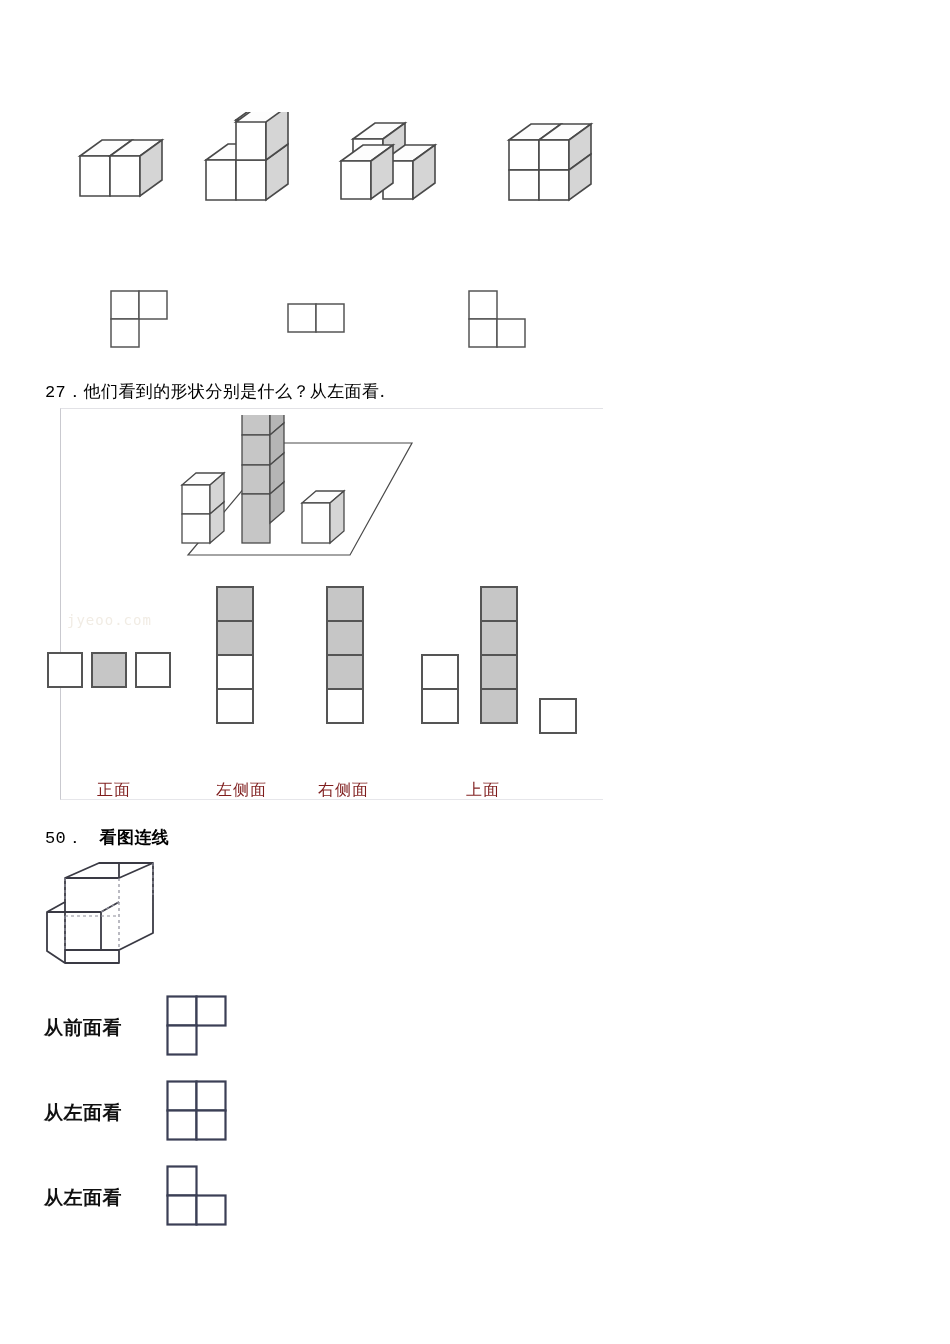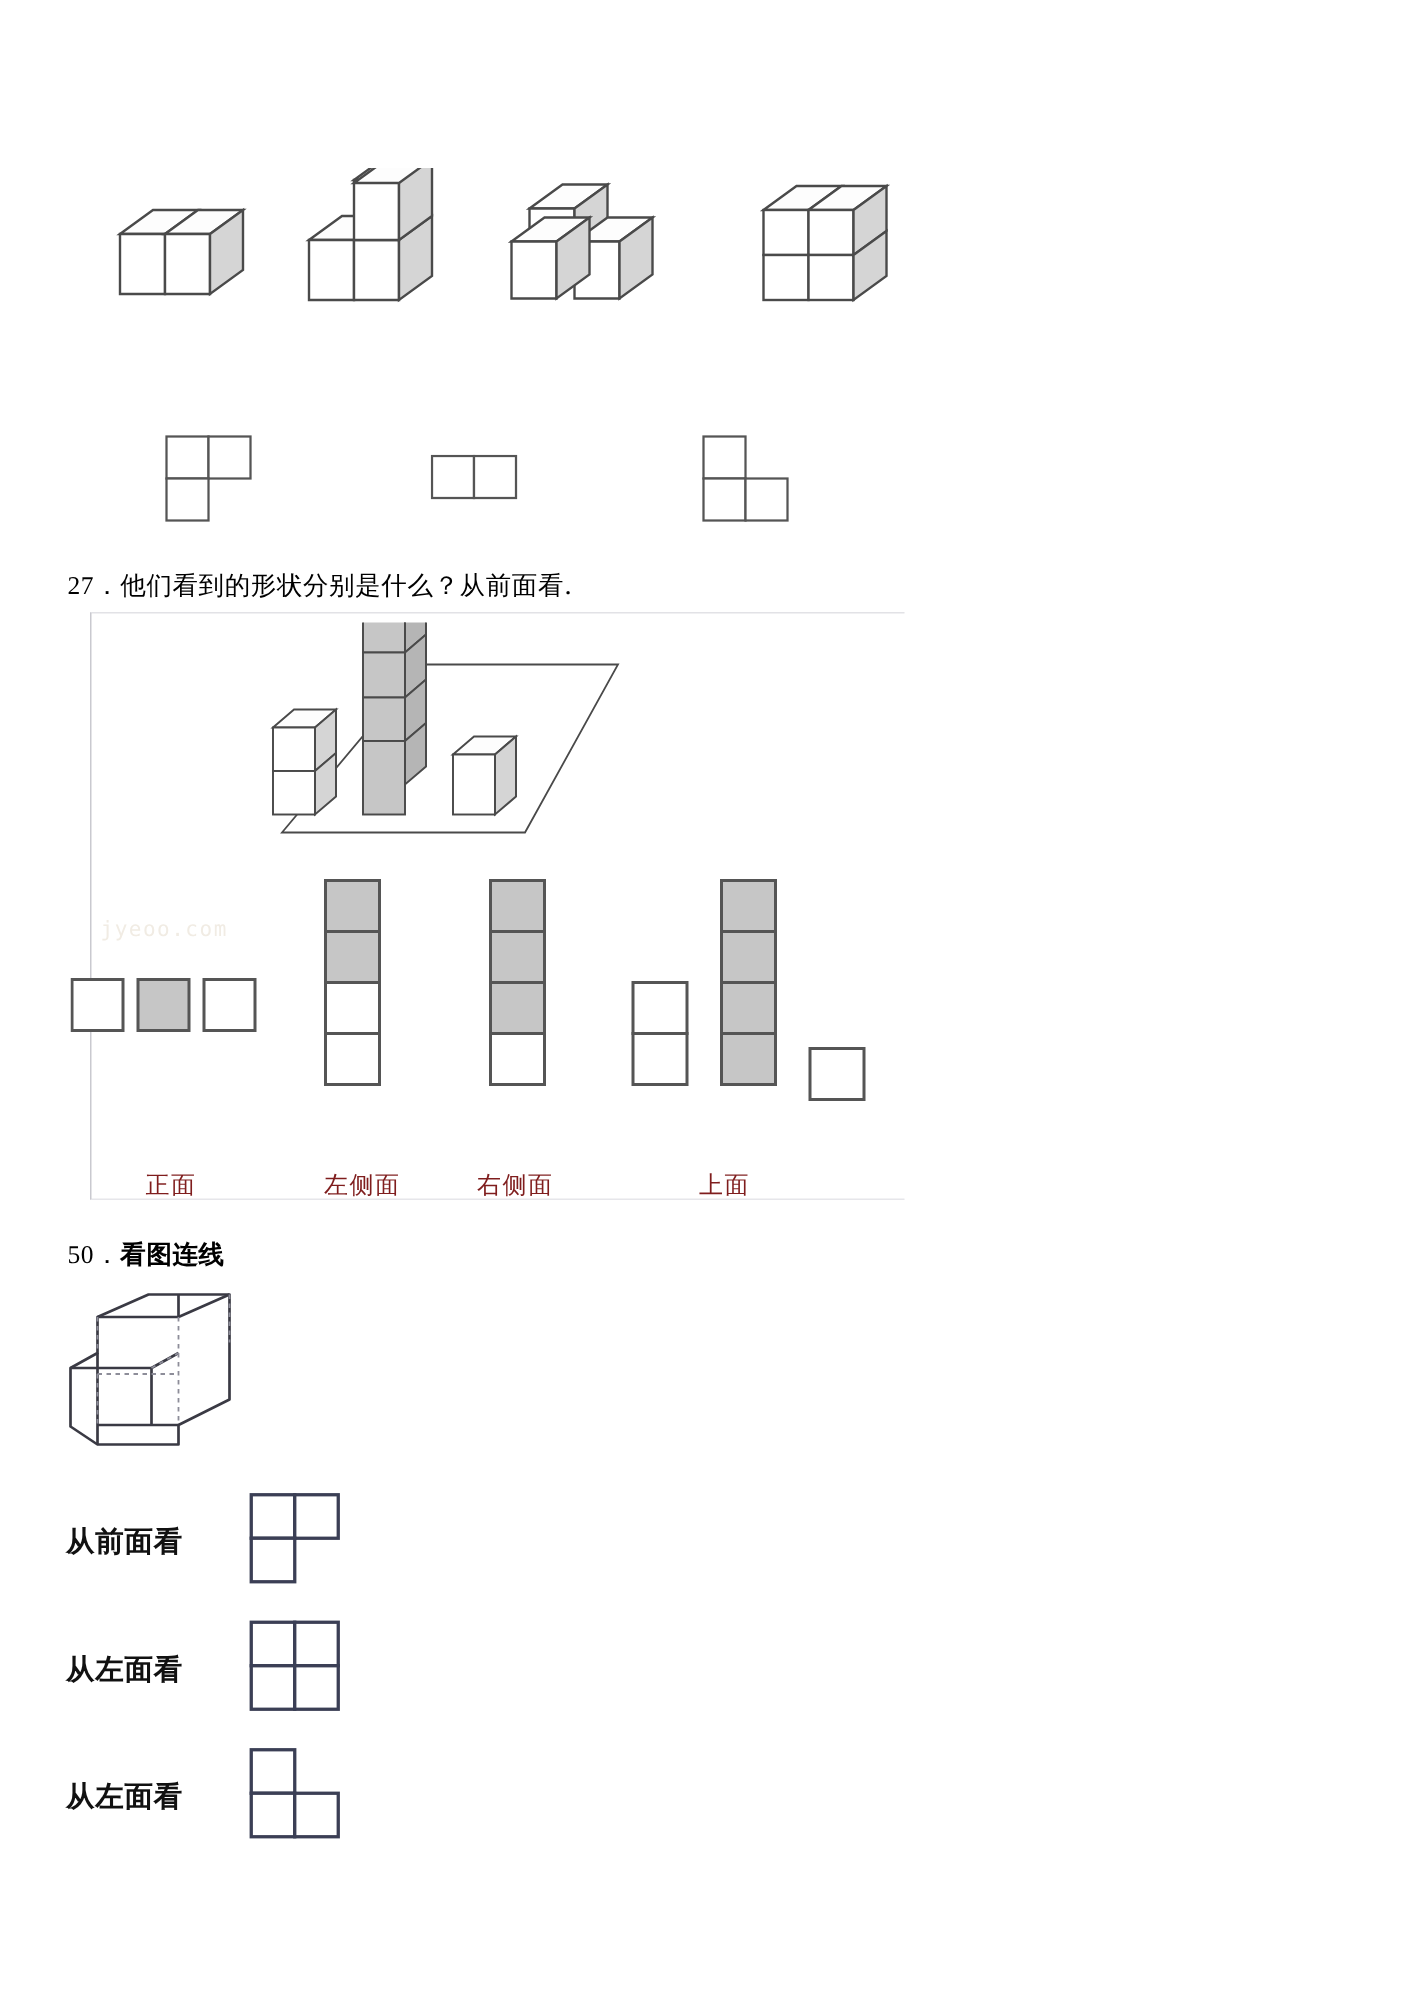--- a/index.html
+++ b/index.html
@@ -24,21 +24,21 @@
   .abs { position: absolute; }
 
   
   .qtext {
     font-size: 17px;
     line-height: 1.2;
     letter-spacing: 0.4px;
     white-space: nowrap;
     font-family: "DejaVu Serif", "Liberation Serif", serif;
   }
-  .qnum { font-family: Liberation Serif, serif; }
+  .qnum { font-family: Liberation Mono, monospace; }
 
   
   .iso-wrap { position: absolute; }
   .iso-wrap svg { display: block; }
 
   
   .flat svg { display: block; }
 
   
   .panel27 {
@@ -161,21 +161,21 @@
 
   <div class="flat abs" style="left:468px; top:290px;">
     <svg width="60" height="60" viewBox="0 0 60 60">
       <rect x="1" y="1" width="28" height="28" fill="#ffffff" stroke="#555555" stroke-width="1.5"></rect>
       <rect x="1" y="29" width="28" height="28" fill="#ffffff" stroke="#555555" stroke-width="1.5"></rect>
       <rect x="29" y="29" width="28" height="28" fill="#ffffff" stroke="#555555" stroke-width="1.5"></rect>
     </svg>
   </div>
 
   <div class="qtext abs" style="left:45px; top:381px;">
-    <span class="qnum">27．</span><span>他们看到的形状分别是什么？从前面看.</span>
+    <span class="qnum">27．</span><span>他们看到的形状分别是什么？从左面看.</span>
   </div>
 
   <div class="panel27" style="left:60px; top:408px; width:530px; height:390px;padding-left:12px;">
     <div class="watermark" style="left:6px; top:203px;">jyeoo.com</div>
   </div>
 
   <div class="abs" style="left:100px; top:415px;">
     <svg width="350" height="160" viewBox="0 0 350 160">
 
       <polygon points="88,140 182,28 312,28 250,140" fill="#ffffff" stroke="#4a4a4a" stroke-width="1.2"></polygon>
@@ -241,21 +241,21 @@
       <rect x="61" y="35" width="36" height="34" fill="#c6c6c6" stroke="#555555" stroke-width="2"></rect>
       <rect x="61" y="69" width="36" height="34" fill="#c6c6c6" stroke="#555555" stroke-width="2"></rect>
       <rect x="61" y="103" width="36" height="34" fill="#c6c6c6" stroke="#555555" stroke-width="2"></rect>
 
       <rect x="120" y="113" width="36" height="34" fill="#ffffff" stroke="#555555" stroke-width="2"></rect>
     </svg>
   </div>
   <div class="viewlabel" style="left:466px; top:780px;">上面</div>
 
   <div class="qtext abs" style="left:45px; top:827px;">
-    <span class="qnum">50．</span><span style="font-weight:700;">看图连线</span>
+    <span class="qnum">50．</span><span style="font-weight:700;margin-left:16px;">看图连线</span>
   </div>
 
   <div class="abs" style="left:35px; top:855px;">
     <svg width="140" height="115" viewBox="0 0 140 115">
       <g fill="none" stroke="#3a3a44" stroke-width="1.8" stroke-linejoin="round">
 
         <path d="M30,23 L64,8 L118,8 L118,78 L84,95 L84,108 L30,108 L12,96 L12,57 L30,47 Z" fill="#ffffff"></path>
 
         <path d="M30,23 L84,23 L118,8"></path>
         <path d="M84,8 L84,23"></path>

